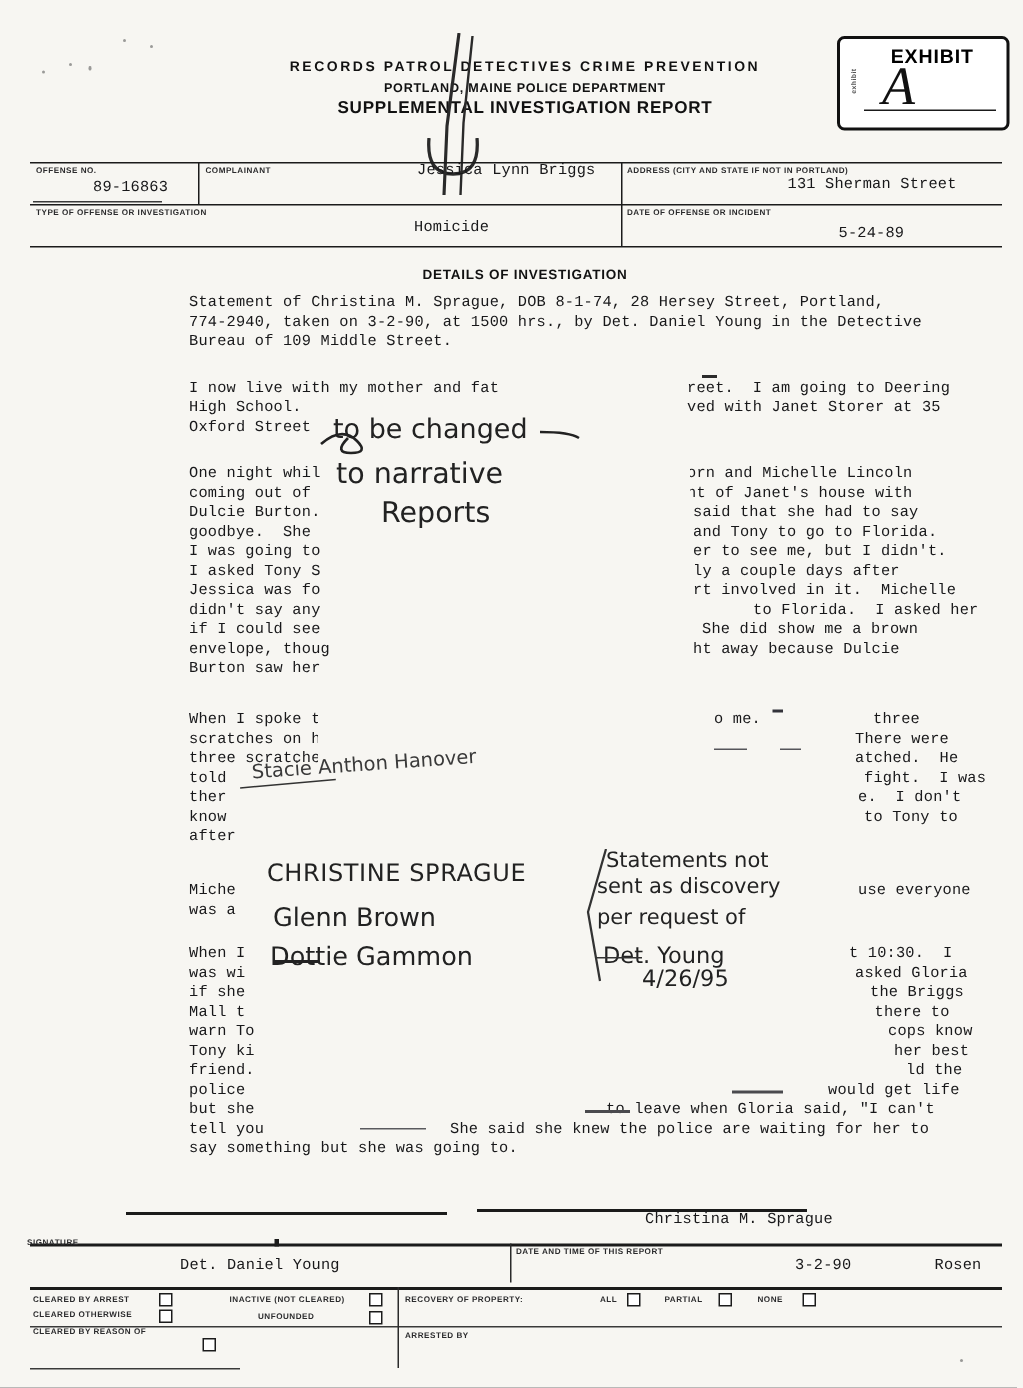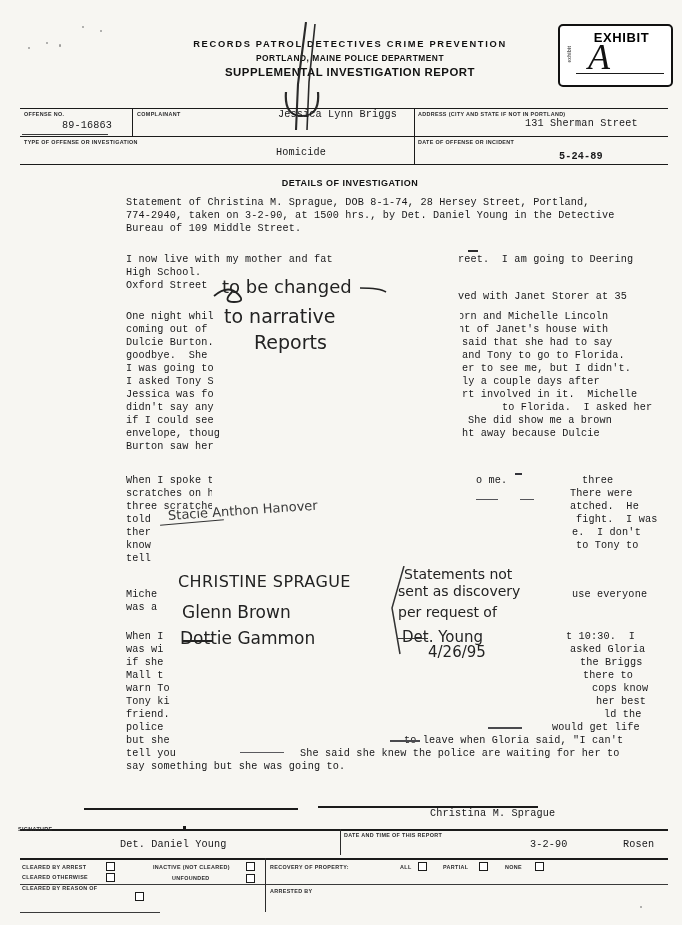--- a/index.html
+++ b/index.html
@@ -107,32 +107,32 @@
   <div class="formlabel abs" style="left:137px;top:111px;">COMPLAINANT</div>
   <div class="tw abs" style="left:246px;top:108px;margin-left:32px;">Jessica Lynn Briggs</div>
 
   <div class="formlabel abs" style="left:418px;top:111px;">ADDRESS (CITY AND STATE IF NOT IN PORTLAND)</div>
   <div class="tw abs" style="left:525px;top:117px;">131 Sherman Street</div>
 
   <div class="formlabel abs" style="left:24px;top:139px;">TYPE OF OFFENSE OR INVESTIGATION</div>
   <div class="tw abs" style="left:276px;top:146px;">Homicide</div>
 
   <div class="formlabel abs" style="left:418px;top:139px;">DATE OF OFFENSE OR INCIDENT</div>
-  <div class="tw abs" style="left:559px;top:150px;font-weight:bold;">5-24-89</div>
+  <div class="tw abs" style="left:559px;top:150px;">5-24-89</div>
 
   <div class="abs" style="left:150px;top:178px;width:400px;text-align:center;font-size:9px;font-weight:bold;letter-spacing:0.5px;color:#111;">DETAILS OF INVESTIGATION</div>
 
   <div class="tw abs" style="left:126px;top:196px;">Statement of Christina M. Sprague, DOB 8-1-74, 28 Hersey Street, Portland,</div>
   <div class="tw abs" style="left:126px;top:209px;">774-2940, taken on 3-2-90, at 1500 hrs., by Det. Daniel Young in the Detective</div>
   <div class="tw abs" style="left:126px;top:222px;">Bureau of 109 Middle Street.</div>
 
   <div class="tw abs" style="left:126px;top:253px;">I now live with my mother and father</div>
   <div class="tw abs" style="left:458px;top:253px;">reet.  I am going to Deering</div>
   <div class="tw abs" style="left:126px;top:266px;">High School.</div>
-  <div class="tw abs" style="left:458px;top:266px;margin-top:24px;">ved with Janet Storer at 35</div>
+  <div class="tw abs" style="left:458px;top:266px;">ved with Janet Storer at 35</div>
   <div class="tw abs" style="left:126px;top:279px;">Oxford Street</div>
 
   <div class="patch" style="left:332px;top:249px;width:126px;height:42px;"></div>
   <div class="abs" style="left:468px;top:250px;width:10px;height:1.6px;background:#2b2b2b;"></div>
 
   <div class="tw abs" style="left:126px;top:310px;">One night whil</div>
   <div class="tw abs" style="left:458px;top:310px;">orn and Michelle Lincoln</div>
   <div class="tw abs" style="left:126px;top:323px;">coming out of</div>
   <div class="tw abs" style="left:458px;top:323px;">nt of Janet's house with</div>
   <div class="tw abs" style="left:126px;top:336px;">Dulcie Burton.</div>
@@ -161,21 +161,21 @@
   <div class="tw abs" style="left:126px;top:487px;">scratches on hi</div>
   <div class="tw abs" style="left:570px;top:487px;">There were</div>
   <div class="tw abs" style="left:126px;top:500px;">three scratches</div>
   <div class="tw abs" style="left:570px;top:500px;">atched.  He</div>
   <div class="tw abs" style="left:126px;top:513px;">told</div>
   <div class="tw abs" style="left:576px;top:513px;">fight.  I was</div>
   <div class="tw abs" style="left:126px;top:526px;">ther</div>
   <div class="tw abs" style="left:572px;top:526px;">e.  I don't</div>
   <div class="tw abs" style="left:126px;top:539px;">know</div>
   <div class="tw abs" style="left:576px;top:539px;">to Tony to</div>
-  <div class="tw abs" style="left:126px;top:552px;">tell</div>
+  <div class="tw abs" style="left:126px;top:552px;">after</div>
   <div class="patch" style="left:212px;top:470px;width:260px;height:92px;"></div>
   <div class="abs" style="left:515px;top:473px;width:7px;height:1.5px;background:#33333a;"></div>
   <div class="abs" style="left:476px;top:499px;width:22px;height:1.2px;background:#55555a;"></div>
   <div class="abs" style="left:520px;top:499px;width:14px;height:1.2px;background:#55555a;"></div>
 
   <div class="tw abs" style="left:126px;top:588px;">Miche</div>
   <div class="tw abs" style="left:572px;top:588px;">use everyone</div>
   <div class="tw abs" style="left:126px;top:601px;">was a</div>
   <div class="patch" style="left:170px;top:584px;width:400px;height:30px;"></div>
 

